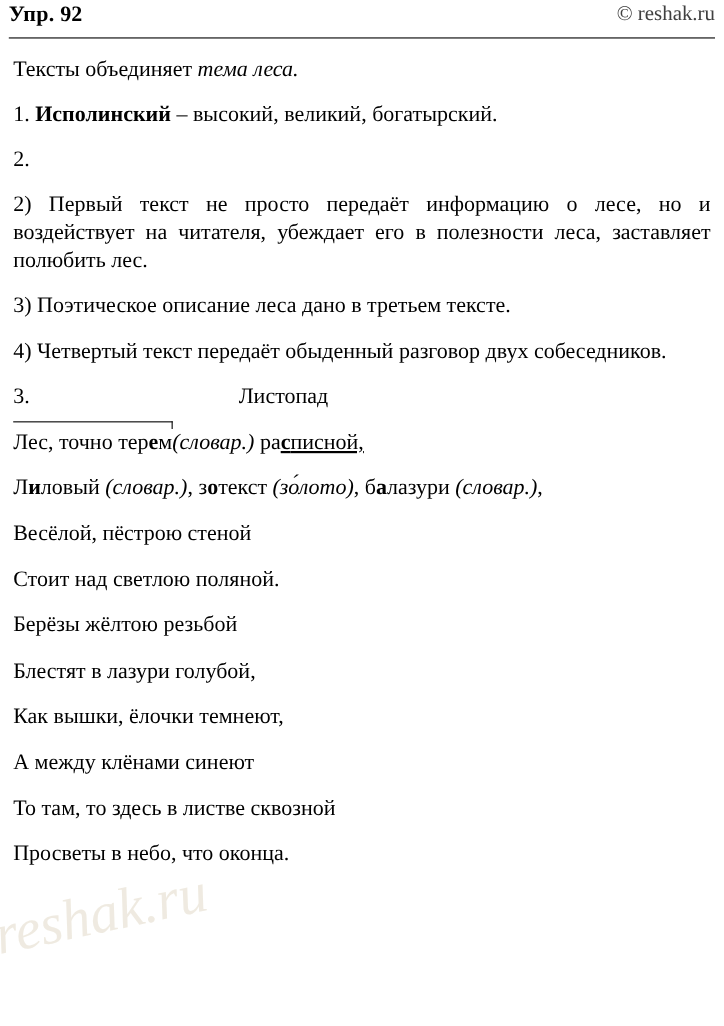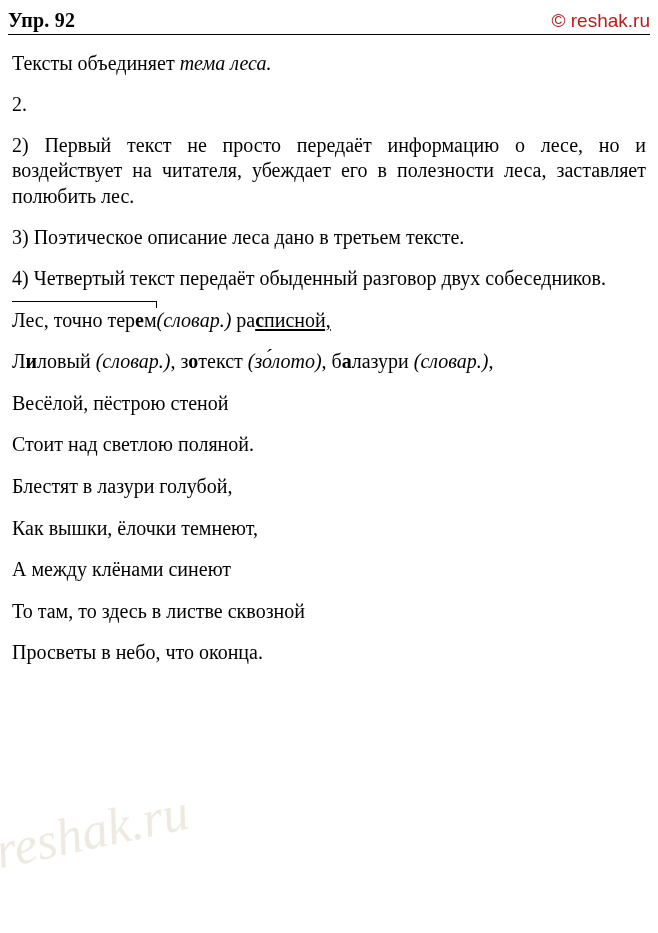--- a/index.html
+++ b/index.html
@@ -17,35 +17,35 @@
   }
   .page {
     position: relative;
     width: 658px;
     height: 933px;
     box-sizing: border-box;
     padding: 0 8px;
   }
   .header {
     display: flex;
-    align-items: flex-end;
+    align-items: flex-start;
     justify-content: space-between;
     padding-top: 2px;
     height: 30px;
     gap: 16px;
   }
   .title {
     font-size: 20px;
     font-weight: bold;
     letter-spacing: 0.2px;
   }
   .copyright {
     font-size: 19px;
-    color: #b91c1c;
-    font-family: Liberation Sans, sans-serif;
+    color: #404040;
+    font-family: Liberation Serif, serif;
   }
   .rule {
     border: 0;
     border-top: 1px solid #000;
     margin: 2px 0 0 0;
   }
   .body-text {
     position: relative;
     z-index: 2;
   }
@@ -129,43 +129,50 @@
     <span class="copyright">© reshak.ru</span>
   </div>
   <hr class="rule">
 
   <div class="body-text">
 
     <p class="line">
       <span>Тексты объединяет </span><span class="ital">тема леса.</span>
     </p>
 
+    <p class="line">
+      <span>1. </span><span class="bold">Исполинский</span><span> – высокий, великий, богатырский.</span>
+    </p>
 
     <p class="line">2.</p>
 
 
     <p class="line just">2) Первый текст не просто передаёт информацию о лесе, но и воздействует на читателя, убеждает его в полезности леса, заставляет полюбить лес.</p>
 
     <p class="line">3) Поэтическое описание леса дано в третьем тексте.</p>
 
     <p class="line">4) Четвертый текст передаёт обыденный разговор двух собеседников.</p>
 
+    <p class="line">
+      <span class="num-3">3.</span><span class="center-title">Листопад</span>
+    </p>
 
     <div class="poem">
 
       <p class="line">
         <span class="overbar"><span>Лес, точно тер</span><span class="bold">е</span><span>м </span></span><span class="ital">(словар.)</span><span> ра</span><span class="bold underline-c">с</span><span class="underline-c">писной,</span>
       </p>
 
       <p class="line">
         <span>Л</span><span class="bold">и</span><span>ловый </span><span class="ital">(словар.)</span><span>, з</span><span class="bold">о</span><span>текст </span><span class="ital"><span>(з</span><span class="stress">о</span><span>лото)</span></span><span>, б</span><span class="bold">а</span><span>лазури </span><span class="ital">(словар.)</span><span>,</span>
       </p>
 
       <p class="line">Весёлой, пёстрою стеной</p>
       <p class="line">Стоит над светлою поляной.</p>
+      <p class="line">Берёзы жёлтою резьбой</p>
       <p class="line">Блестят в лазури голубой,</p>
       <p class="line">Как вышки, ёлочки темнеют,</p>
       <p class="line">А между клёнами синеют</p>
       <p class="line">То там, то здесь в листве сквозной</p>
       <p class="line">Просветы в небо, что оконца.</p>
 
     </div>
   </div>
 </div>
 

